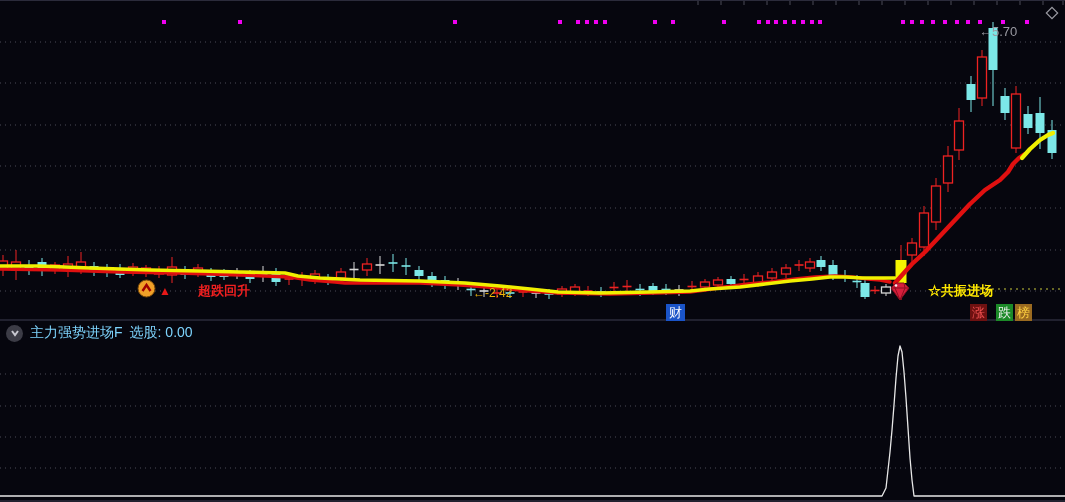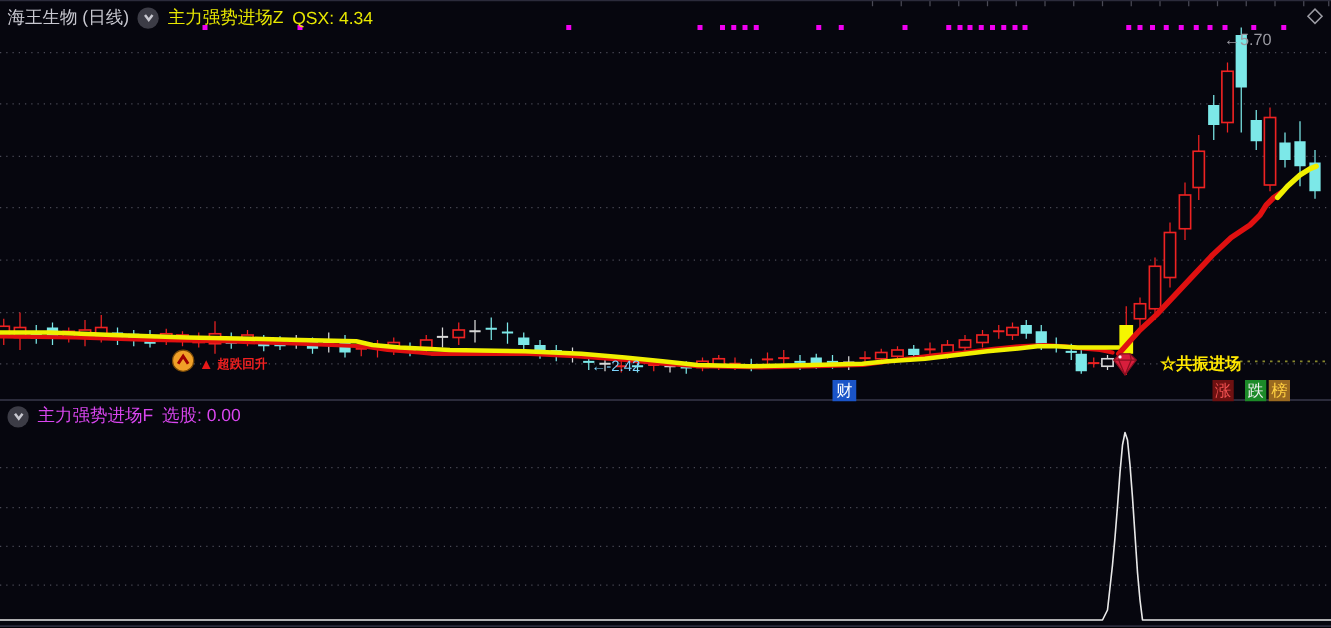--- a/index.html
+++ b/index.html
@@ -6,25 +6,25 @@
   #app{position:relative;width:1065px;height:502px;background:#06060e;overflow:hidden;
        font-family:"Liberation Sans",sans-serif;}
   #chart-svg{position:absolute;left:0;top:0;}
   .overlay{position:absolute;white-space:nowrap;}
   .hdr{top:5px;left:6px;display:flex;align-items:center;gap:7px;font-size:14px;}
   .stock{color:#c8c8d0;}
   .ind{color:#e8e800;}
   .qsx{color:#e8e800;}
   .chev{width:17px;height:17px;border-radius:50%;background:#3c3c46;display:inline-flex;
         align-items:center;justify-content:center;}
-  .subhdr{top:324px;left:6px;display:flex;align-items:center;gap:7px;font-size:14px;color:#d946ef;}
+  .subhdr{top:324px;left:6px;display:flex;align-items:center;gap:7px;font-size:14px;color:#7dd3fc;}
   .oversold{left:137px;top:279px;display:flex;align-items:center;gap:3px;}
   .oversold .tri{color:#e81818;font-size:12px;}
-  .oversold .txt{color:#f02020;font-size:10px;font-weight:bold;}
-  .lowlab{left:473px;top:286px;color:#7dd3fc;font-size:12px;}
+  .oversold .txt{color:#f02020;font-size:13px;font-weight:bold;margin-left:24px;}
+  .lowlab{left:473px;top:286px;color:#eab308;font-size:12px;}
   .highlab{left:979px;top:24px;color:#9a9aa2;font-size:13px;}
   .reso{left:889px;top:281px;display:flex;align-items:flex-start;gap:17px;}
   .reso .txt{color:#ffe800;font-size:13px;font-weight:bold;margin-top:1px;}
   .badge-cai{left:666px;top:304px;background:#1a54c8;color:#ffffff;font-size:13px;
              padding:1px 3px;line-height:15px;}
   .rbadges{left:970px;top:304px;display:flex;gap:9px;font-size:13px;line-height:15px;}
   .bz{background:#6e1111;color:#f05050;padding:1px 2px;}
   .bd{background:#1c8a28;color:#f0f0f0;padding:1px 2px;}
   .bb{background:#9a6a20;color:#ffd040;padding:1px 2px;margin-left:-7px;}
   .diamond-corner{left:1043px;top:4px;}
@@ -277,30 +277,20 @@
       <g>
         <polyline points="0,496 882,496 886,488 888,470 890,452 892,430 894,405 896,378 898,356 900,346 902,352 904,372 906,398 908,428 910,458 912,480 914,496 1065,496" fill="none" stroke="#e8e8e8" stroke-width="1.3" stroke-linejoin="round" stroke-linecap="round"></polyline>
       </g>
       <g>
         <line x1="0" y1="0.5" x2="1065" y2="0.5" stroke="#2b2b3b" stroke-width="1"></line>
         <line x1="0" y1="320" x2="1065" y2="320" stroke="#2b2b3b" stroke-width="1.6"></line>
         <line x1="0" y1="501" x2="1065" y2="501" stroke="#2b2b3b" stroke-width="1.6"></line>
       </g>
     </svg>
 
-  <div class="overlay hdr">
-    <span class="stock">海王生物 (日线)</span>
-    <span class="chev">
-      <svg width="14" height="14">
-          <path d="M4 5 L7 9 L10 5" stroke="#c8c8d0" stroke-width="2" fill="none"></path>
-        </svg>
-    </span>
-    <span class="ind">主力强势进场Z</span>
-    <span class="qsx">QSX: 4.34</span>
-  </div>
 
   <div class="overlay diamond-corner">
     <svg width="18" height="18">
         <rect x="5" y="5" width="8" height="8" transform="rotate(45 9 9)" fill="none" stroke="#9a9aa2" stroke-width="1.2"></rect>
       </svg>
   </div>
 
   <div class="overlay oversold">
     <span>
       <svg width="19" height="19">

